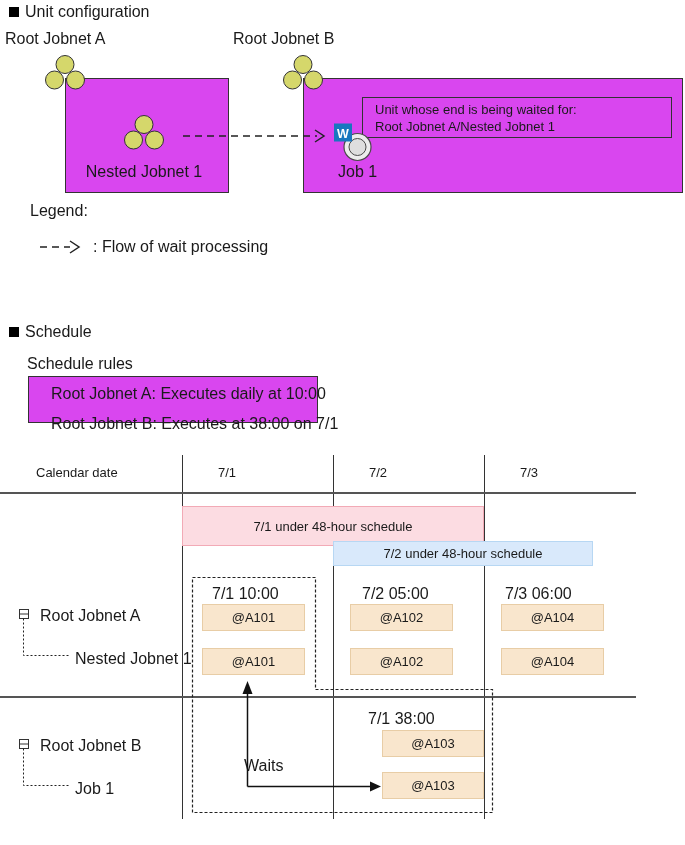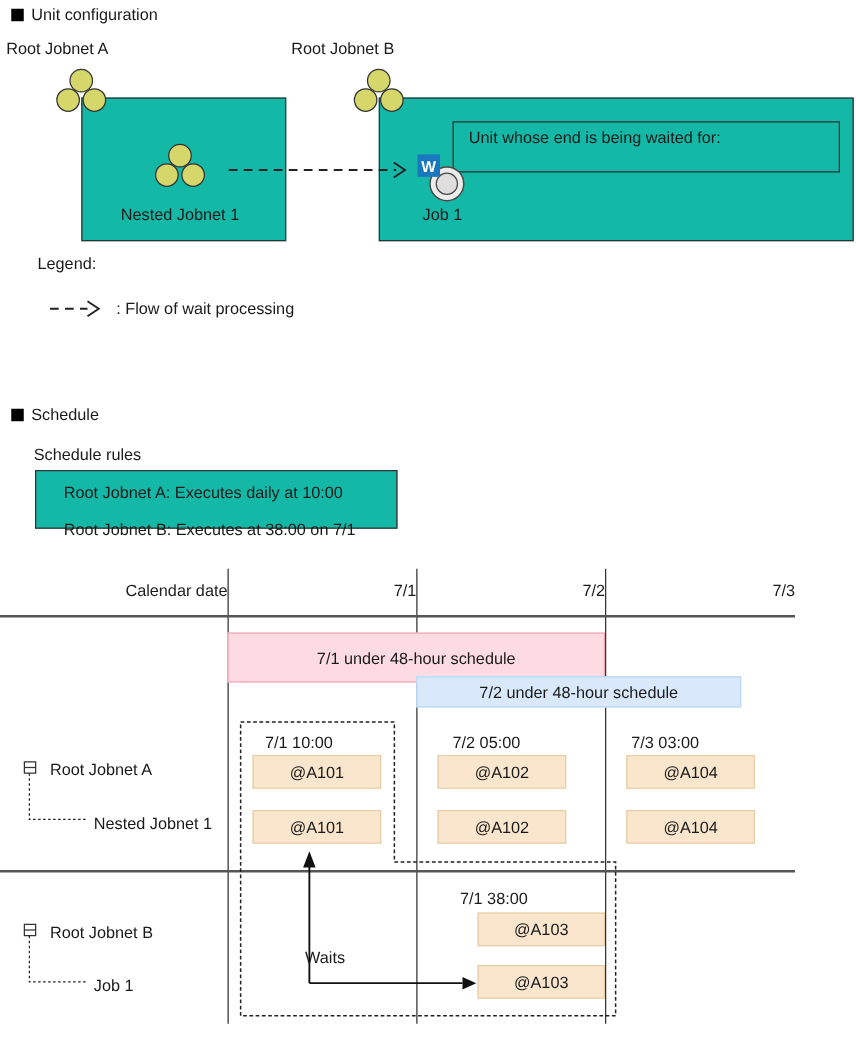--- a/index.html
+++ b/index.html
@@ -1,26 +1,26 @@
 <!DOCTYPE html>
 <html style="--jobnet-icon-fill: #d5d76b; --wait-badge-bg: #1877bf; --schedule-bar-71-fill: #fcdce2; --schedule-bar-71-border: #f2aab6; --schedule-bar-72-fill: #d9e9fb; --schedule-bar-72-border: #b7d7f3; --generation-box-fill: #f9e6cd; --generation-box-border: #e8cda6;"><head>
 <meta charset="utf-8">
 <style>
   html,body{margin:0;padding:0;background:#fff;}
   #canvas{
     position:relative;width:685px;height:845px;background:#fff;
     font-family:"Liberation Sans", sans-serif;color:#1a1a1a;overflow:hidden;
   }
   .abs{position:absolute;}
-  .txt{font-size:13px;line-height:15px;white-space:nowrap;}
+  .txt{font-size:16px;line-height:15px;white-space:nowrap;}
   .sq{width:10px;height:10px;background:#000;}
-  .frame{border:1px solid #333;background:#14b8a6;box-sizing:border-box;}
+  .frame{border:1px solid #333;background:#d946ef;box-sizing:border-box;}
   .vline{width:1px;background:#333;}
   .hrule{height:2px;background:#555;}
-  .cell{font-size:13px;text-align:right;}
+  .cell{font-size:13px;text-align:left;margin-left:36px;}
   .bar{box-sizing:border-box;display:flex;align-items:center;justify-content:center;
        font-size:13px;}
   .bar71{background:var(--schedule-bar-71-fill);border:1px solid var(--schedule-bar-71-border);}
   .bar72{background:var(--schedule-bar-72-fill);border:1px solid var(--schedule-bar-72-border);}
   .gen{box-sizing:border-box;background:var(--generation-box-fill);
        border:1px solid var(--generation-box-border);
        display:flex;align-items:center;justify-content:center;font-size:13px;}
   .callout-line{font-size:13px;line-height:17px;white-space:nowrap;}
   svg{position:absolute;left:0;top:0;pointer-events:none;}
 </style>
@@ -35,20 +35,21 @@
   <div class="abs txt" style="left:5px;top:31px;">Root Jobnet A</div>
   <div class="abs txt" style="left:233px;top:31px;">Root Jobnet B</div>
 
   <div class="abs frame" style="left:65px;top:78px;width:164px;height:115px;"></div>
   <div class="abs frame" style="left:303px;top:78px;width:380px;height:115px;"></div>
 
   <div class="abs txt" style="left:64px;top:164px;width:160px;text-align:center;">Nested Jobnet 1</div>
 
   <div class="abs frame" style="left:362px;top:97px;width:310px;height:41px;padding:3px 0 0 12px;">
     <div class="callout-line">Unit whose end is being waited for:</div>
+    <div class="callout-line">Root Jobnet A/Nested Jobnet 1</div>
   </div>
 
   <div class="abs txt" style="left:338px;top:164px;">Job 1</div>
 
   <div class="abs txt" style="left:30px;top:203px;">Legend:</div>
   <div class="abs txt" style="left:93px;top:239px;">: Flow of wait processing</div>
 
   <div class="abs sq" style="left:9px;top:327px;"></div>
   <div class="abs txt" style="left:25px;top:324px;">Schedule</div>
 
@@ -72,21 +73,21 @@
   <div class="abs bar bar71" style="left:182px;top:506px;width:302px;height:40px;">7/1 under 48-hour schedule</div>
   <div class="abs bar bar72" style="left:333px;top:541px;width:260px;height:25px;">7/2 under 48-hour schedule</div>
 
   <div class="abs txt" style="left:40px;top:608px;">Root Jobnet A</div>
   <div class="abs txt" style="left:75px;top:651px;">Nested Jobnet 1</div>
   <div class="abs txt" style="left:40px;top:738px;">Root Jobnet B</div>
   <div class="abs txt" style="left:75px;top:781px;">Job 1</div>
 
   <div class="abs txt" style="left:212px;top:586px;">7/1 10:00</div>
   <div class="abs txt" style="left:362px;top:586px;">7/2 05:00</div>
-  <div class="abs txt" style="left:505px;top:586px;">7/3 03:00</div>
+  <div class="abs txt" style="left:505px;top:586px;">7/3 06:00</div>
   <div class="abs txt" style="left:368px;top:711px;">7/1 38:00</div>
 
   <div class="abs gen" style="left:202px;top:604px;width:103px;height:27px;">@A101</div>
   <div class="abs gen" style="left:350px;top:604px;width:103px;height:27px;">@A102</div>
   <div class="abs gen" style="left:501px;top:604px;width:103px;height:27px;">@A104</div>
 
   <div class="abs gen" style="left:202px;top:648px;width:103px;height:27px;">@A101</div>
   <div class="abs gen" style="left:350px;top:648px;width:103px;height:27px;">@A102</div>
   <div class="abs gen" style="left:501px;top:648px;width:103px;height:27px;">@A104</div>
 

